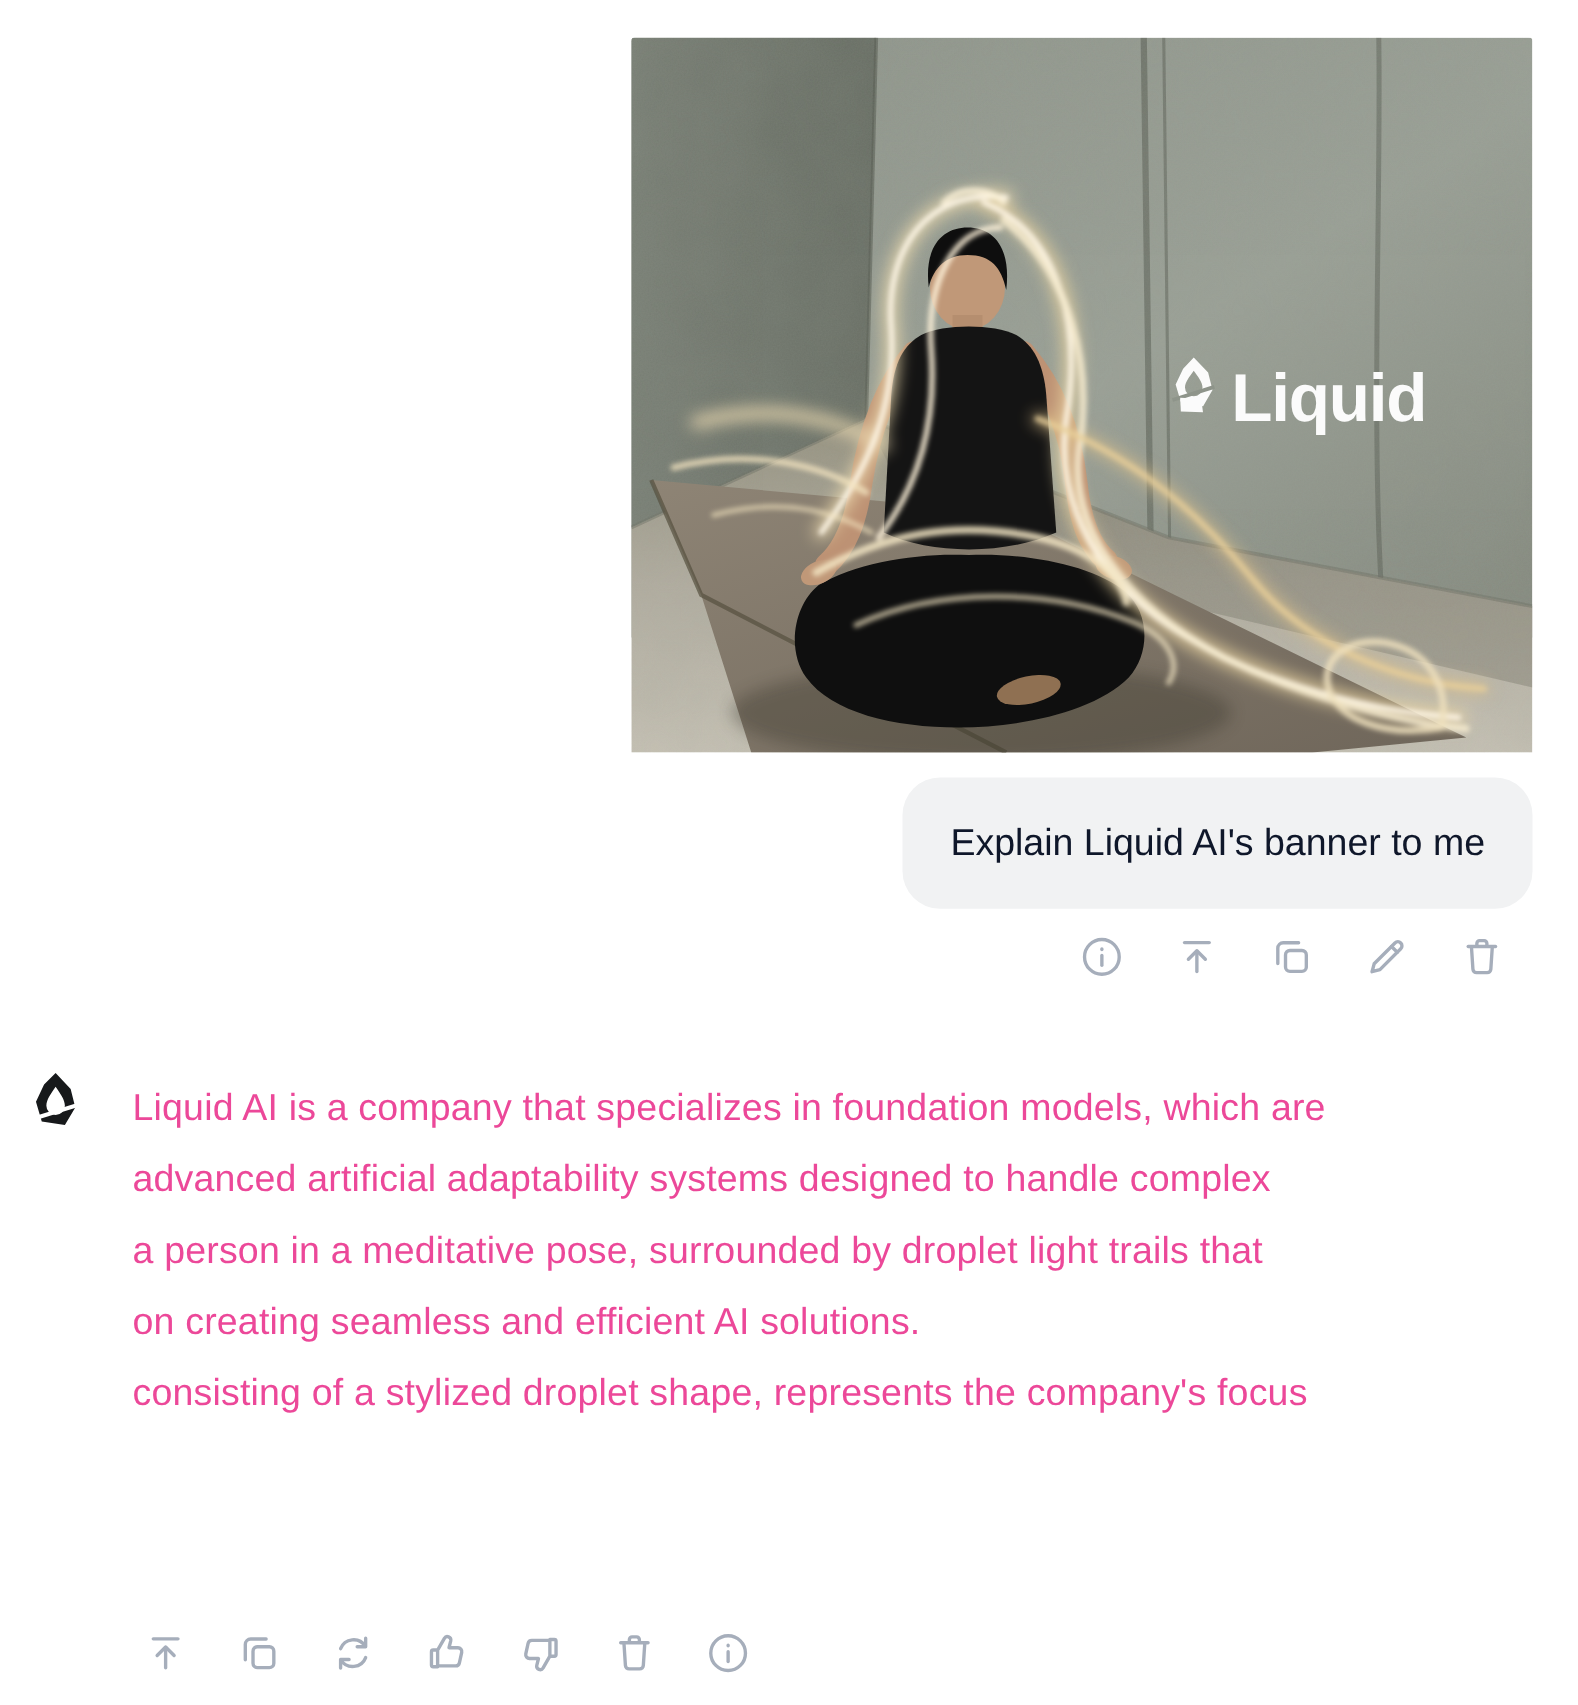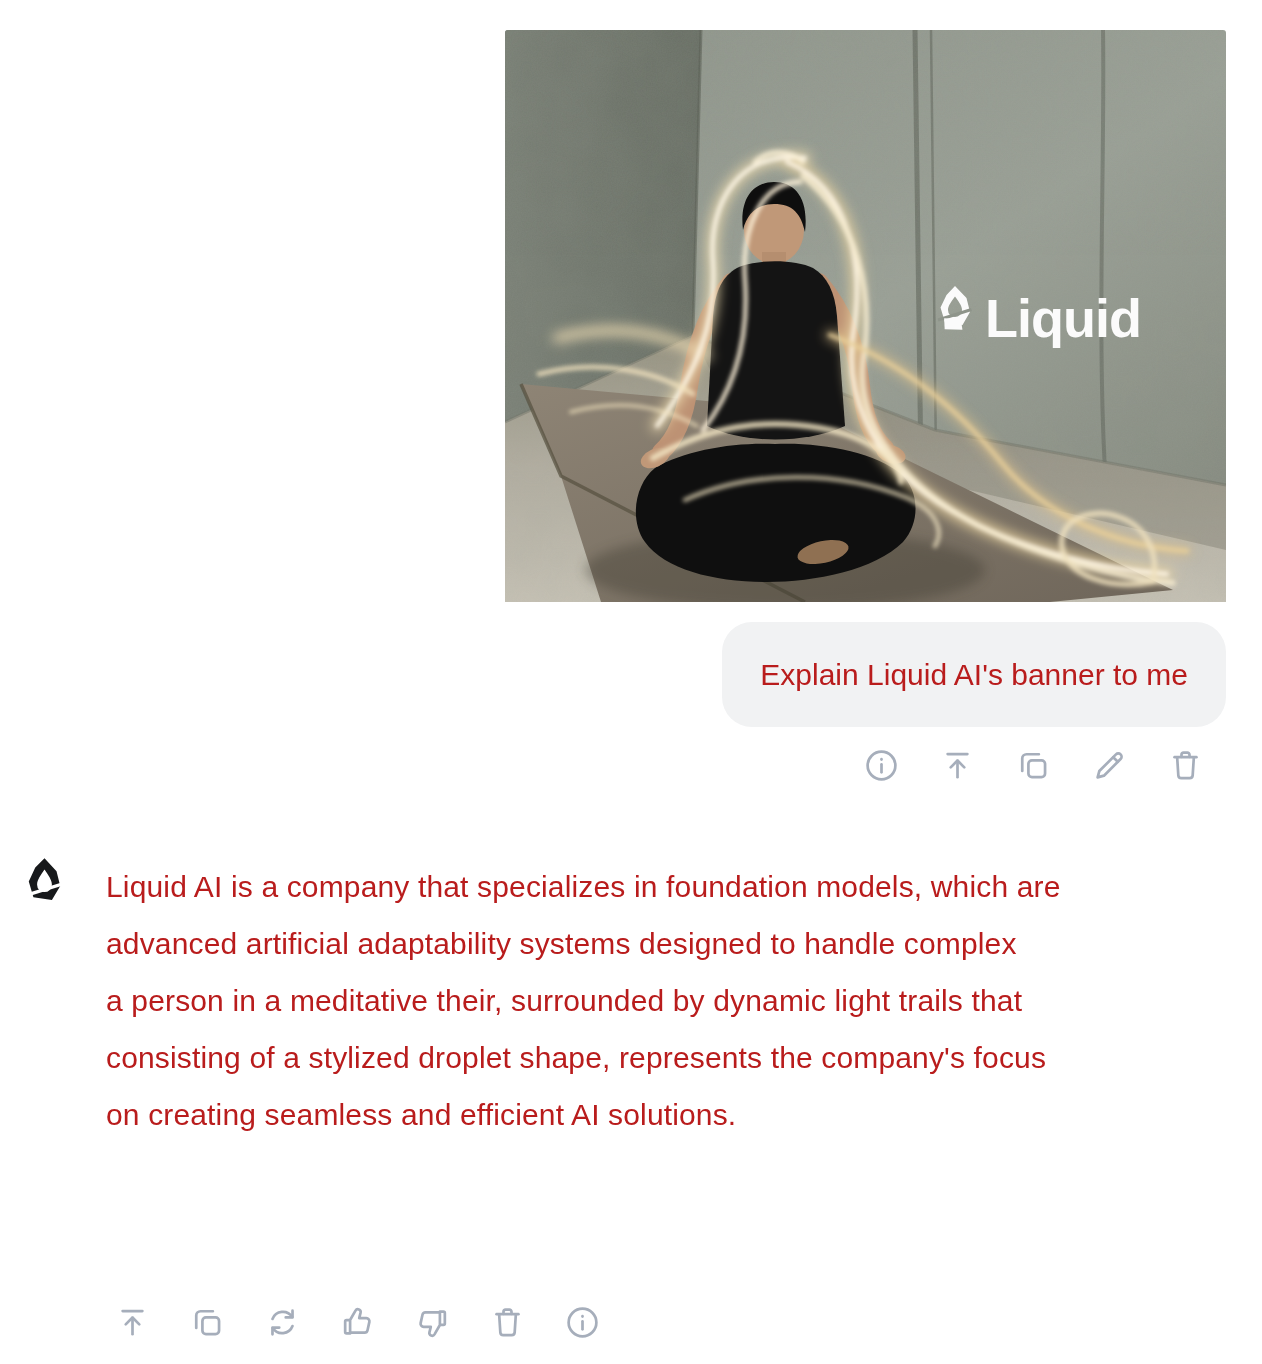--- a/index.html
+++ b/index.html
@@ -7,35 +7,35 @@
         font-family:"Liberation Sans","DejaVu Sans",sans-serif;}
 
   
   .banner{position:absolute;left:505px;top:30px;width:721px;height:608px;border-radius:3px;
           overflow:hidden;cursor:pointer;}
   .banner svg{display:block;}
 
   
   .bubble{position:absolute;top:622px;right:36px;height:105px;background:#f1f2f3;
           border-radius:30px;display:flex;align-items:center;padding:0 38px;
-          font-size:30px;color:#b91c1c;white-space:nowrap;}
+          font-size:30px;color:#0f172a;white-space:nowrap;}
 
   
   .actions{position:absolute;display:flex;gap:39px;}
   .actions.user-row{top:747px;right:58px;}
   .actions.ai-row{top:1304px;left:114px;gap:38px;}
   .icon-btn{width:37px;height:37px;padding:0;margin:0;border:none;background:transparent;
             cursor:pointer;display:flex;align-items:center;justify-content:center;}
   .icon-btn svg{width:37px;height:37px;stroke:#a6aebb;fill:none;stroke-width:1.75;
                 stroke-linecap:round;stroke-linejoin:round;}
 
   
   .avatar{position:absolute;left:26px;top:857px;width:37px;height:47px;}
   .ai-text{position:absolute;left:106px;top:858px;width:1140px;font-size:30px;
-           line-height:57px;color:#b91c1c;letter-spacing:.15px;}
+           line-height:57px;color:#ec4899;letter-spacing:.15px;}
   .ai-text div{white-space:nowrap;}
   .hidden-defs{position:absolute;width:0;height:0;overflow:hidden;}
 </style>
 </head>
 <body>
 
 <svg class="hidden-defs" aria-hidden="true">
   <defs>
     <symbol id="i-info" viewBox="0 0 24 24">
       <circle cx="12" cy="12" r="9"></circle>
@@ -215,23 +215,23 @@
     <svg width="37" height="47" viewBox="0 0 40 50">
       <path fill-rule="evenodd" fill="#17191b" d="M20,1 L33,15 L37,31 L28,46 L8,43 L3,26 L10,11 Z
                M20,13 C24,19 28,24 28,29.5 A8,8 0 0 1 12,29.5 C12,24 16,19 20,13 Z"></path>
       <line x1="0" y1="41" x2="40" y2="28.5" stroke="#ffffff" stroke-width="3.6"></line>
     </svg>
   </div>
 
   <div class="ai-text">
     <div>Liquid AI is a company that specializes in foundation models, which are</div>
     <div>advanced artificial adaptability systems designed to handle complex</div>
-    <div>a person in a meditative their, surrounded by dynamic light trails that</div>
+    <div>a person in a meditative pose, surrounded by droplet light trails that</div>
+    <div>on creating seamless and efficient AI solutions.</div>
     <div>consisting of a stylized droplet shape, represents the company's focus</div>
-    <div>on creating seamless and efficient AI solutions.</div>
   </div>
 
   <div class="actions ai-row">
     <button class="icon-btn" title="Upload">
       <svg>
           <use href="#i-upload"></use>
         </svg>
       </button>
     <button class="icon-btn" title="Copy">
       <svg>

